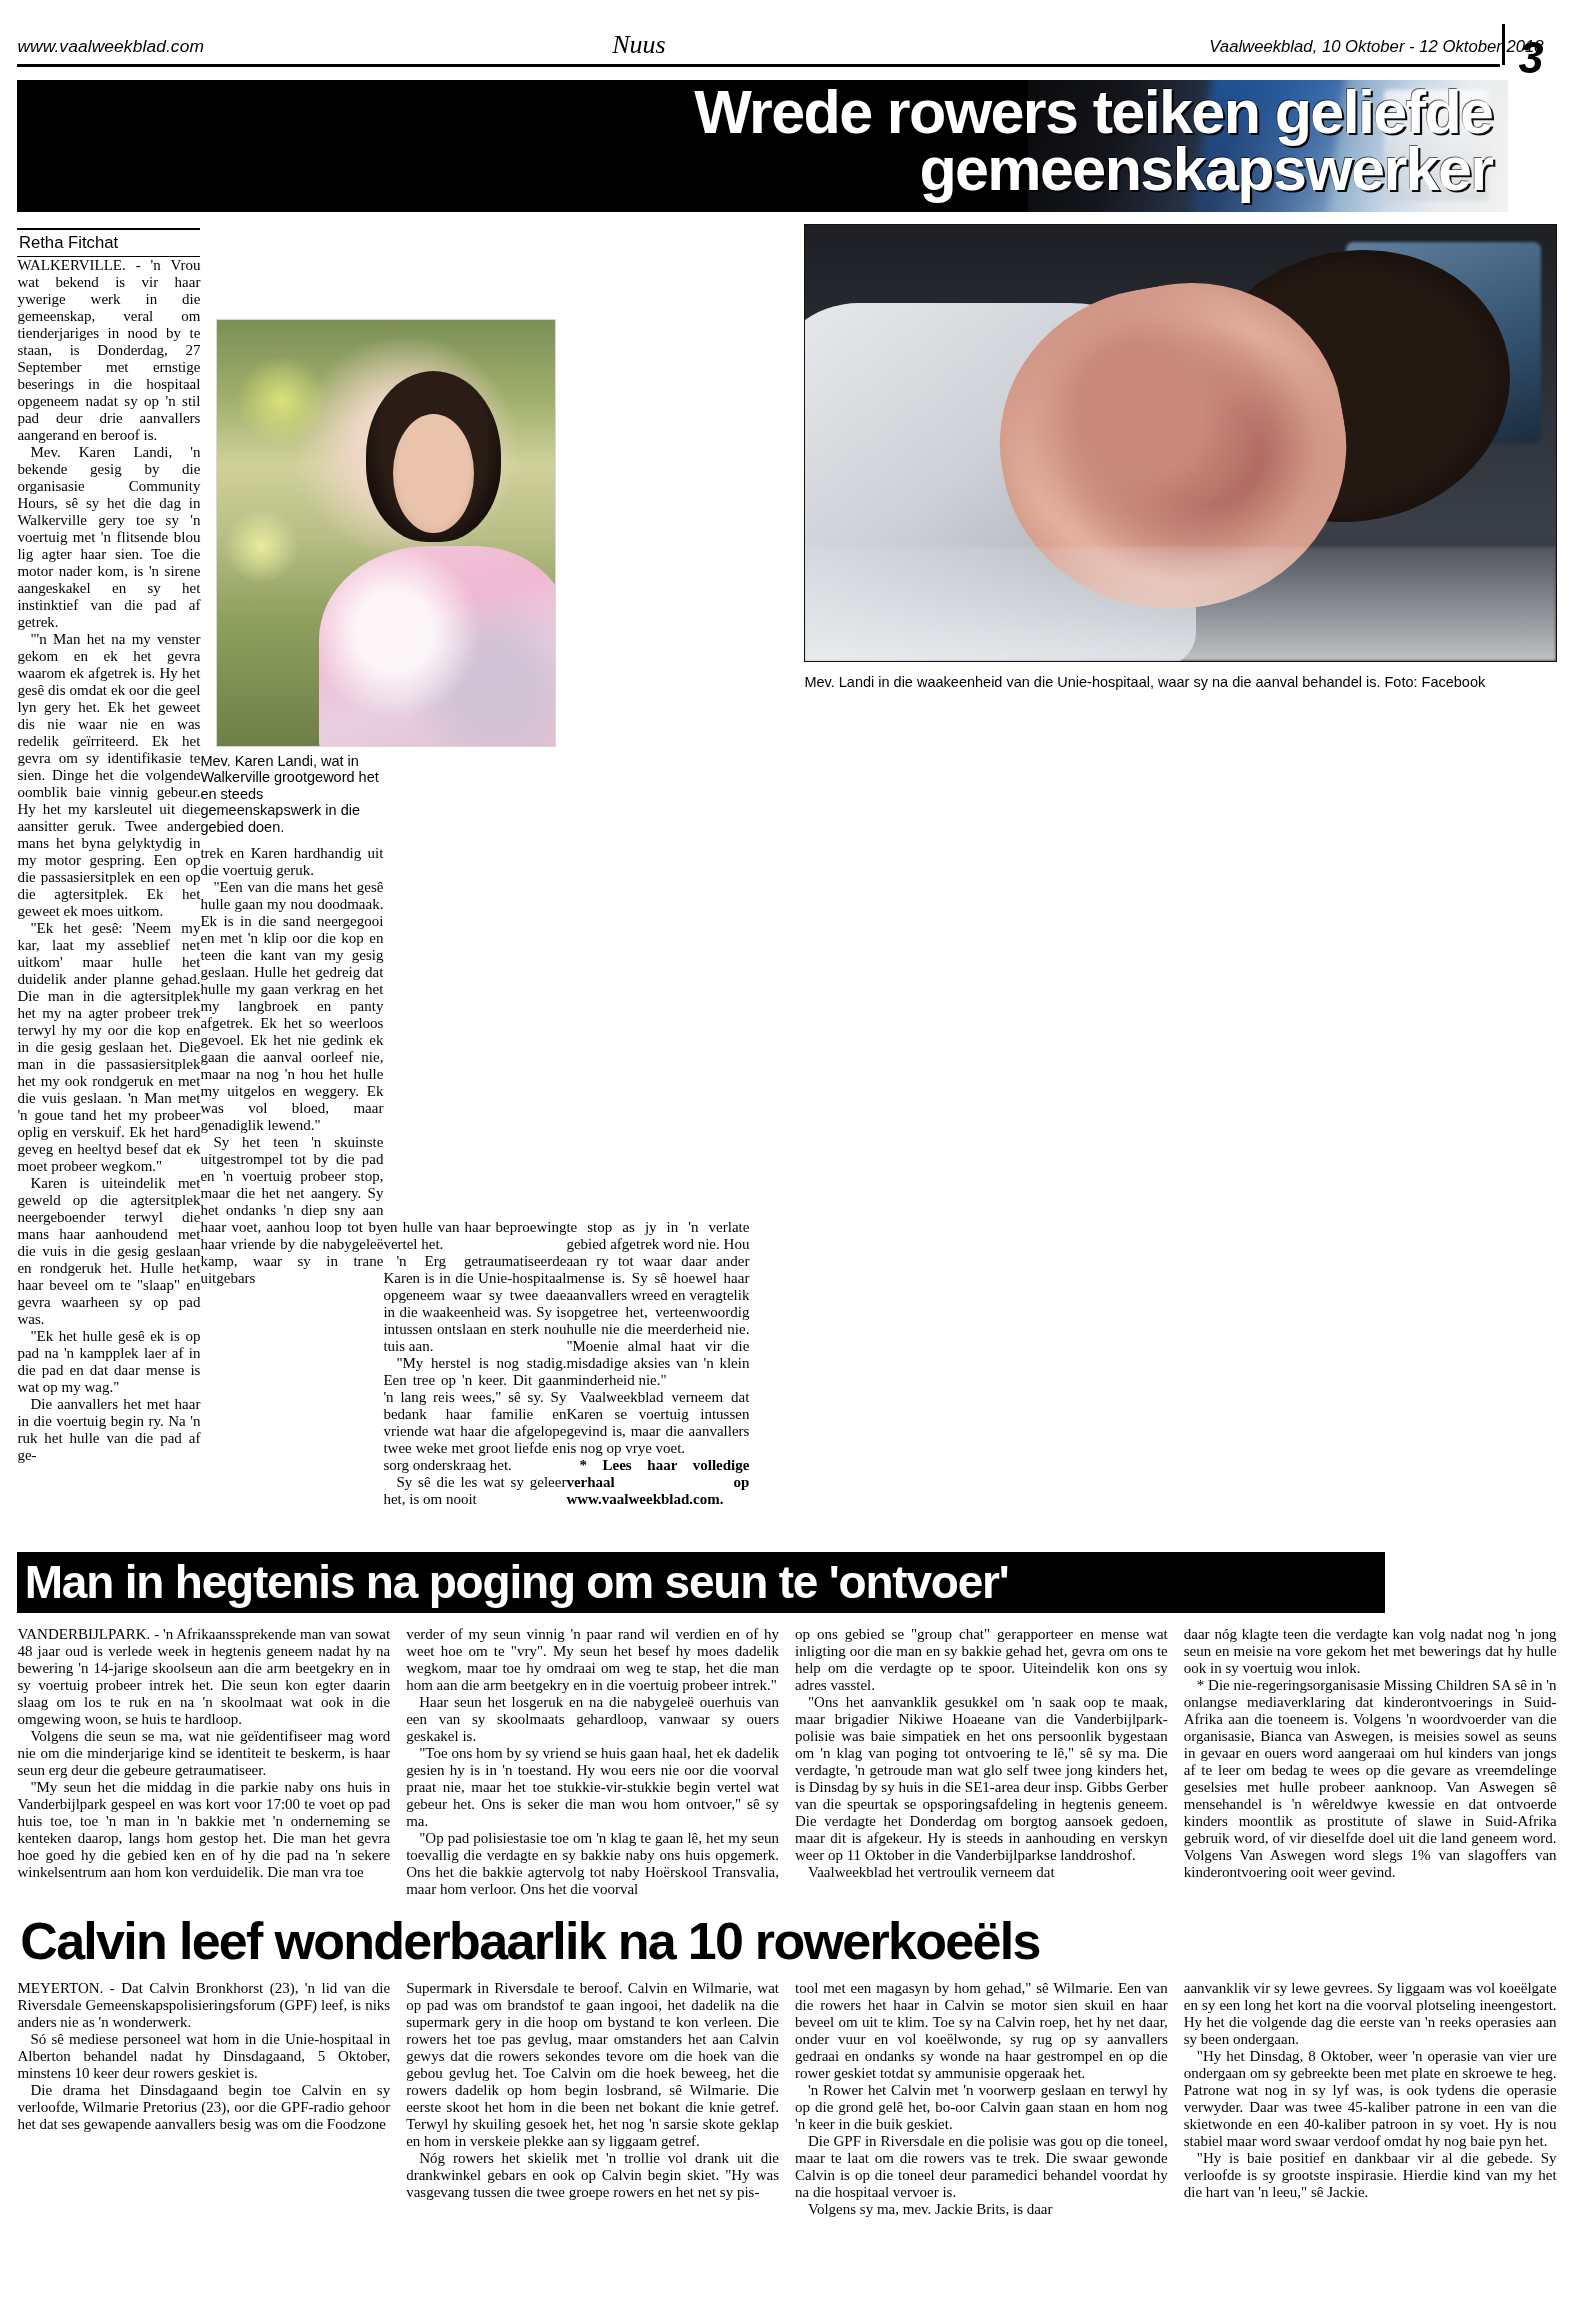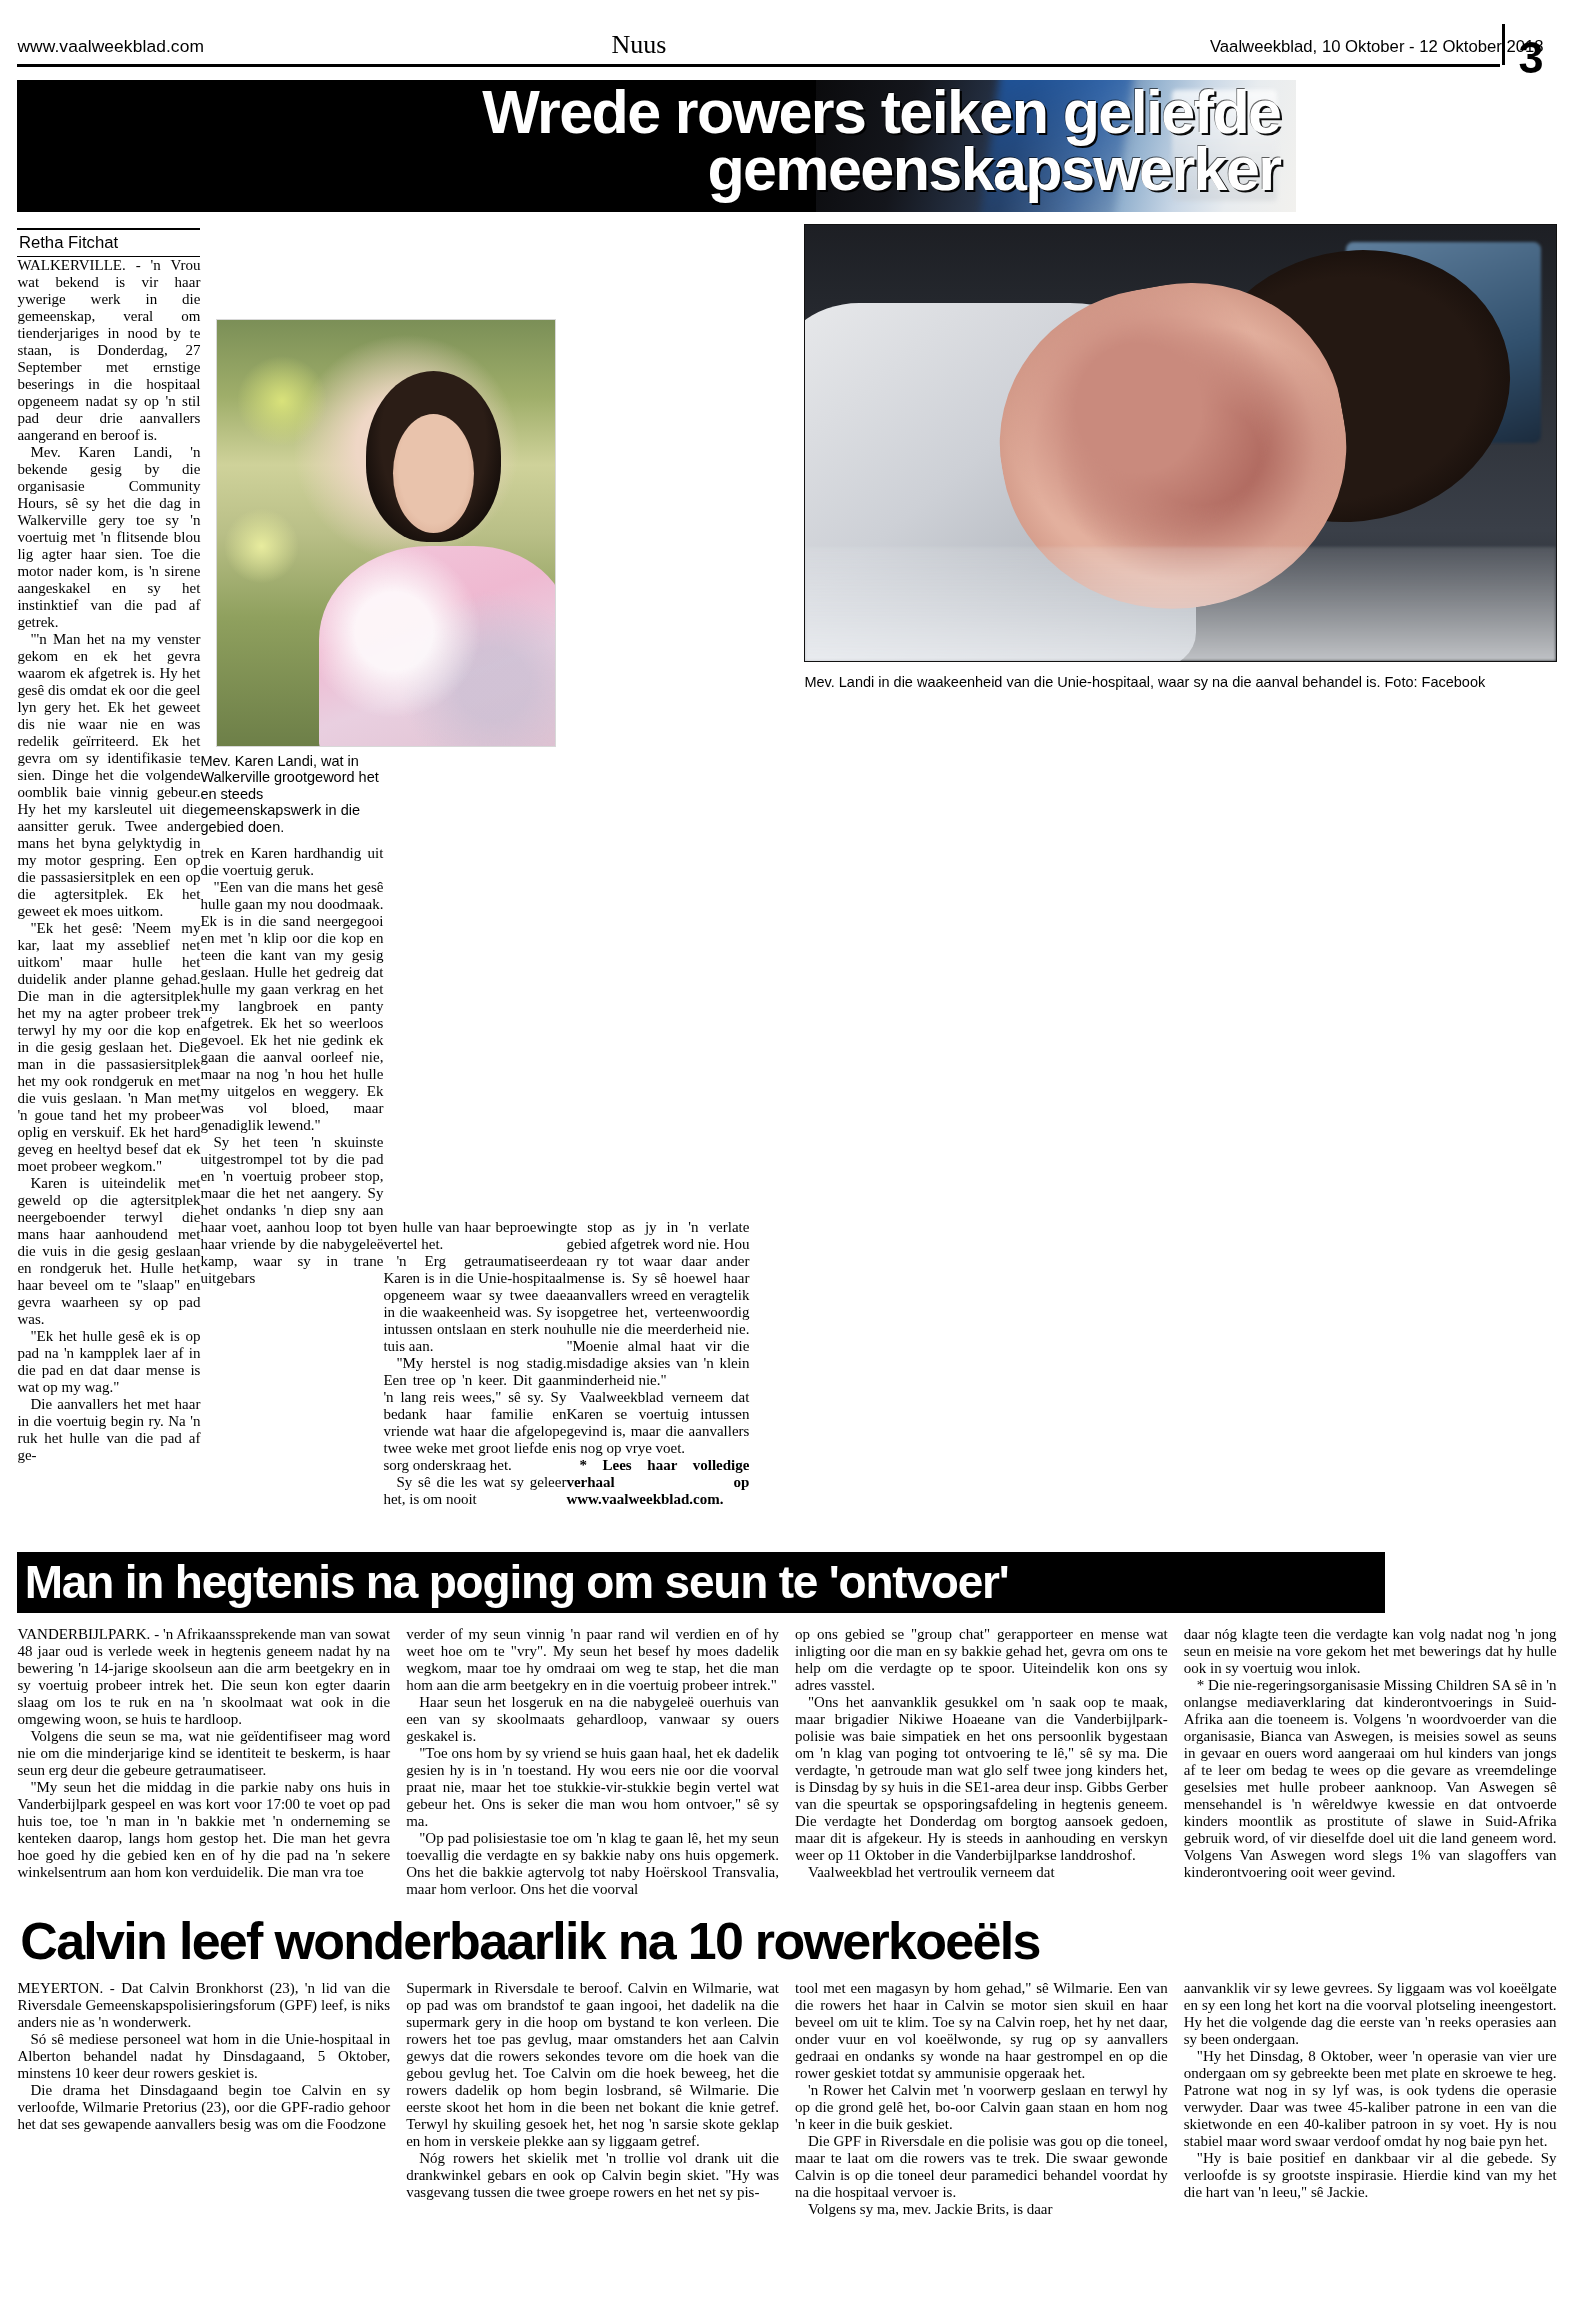--- a/index.html
+++ b/index.html
@@ -7,33 +7,33 @@
   body {
     width: 1574px; height: 2319px;
     font-family: "Liberation Serif", serif;
     color:#000;
     position: relative;
     overflow: hidden;
   }
   .page { width:1574px; height:2319px; padding: 19px 17.4px 0 17.4px; position:relative; }
 
   
-  .masthead { display:flex; align-items:flex-end; height:42px; position:relative; }
+  .masthead { display:flex; align-items:flex-end; height:42px; position:relative;font-style:italic; }
   .mh-left { font-family:"Liberation Sans", sans-serif; font-size:17.4px; letter-spacing:0.1px; width:465px; padding-bottom:4.4px;}
   .mh-center { font-family:"Liberation Serif", serif; font-size:26px; flex:0 0 auto; width:313px; text-align:center; padding-bottom:1.5px;}
   .mh-right { font-family:"Liberation Sans", sans-serif; font-size:16.7px; flex:1; text-align:right; padding-bottom:4.4px; padding-right:13px;}
   .mh-pageno { position:absolute; right:0; bottom:-19px; font-family:"Liberation Sans", sans-serif; font-weight:bold; font-size:45px; line-height:1; width:51px; text-align:center;}
   .mh-vrule { position:absolute; right:52px; bottom:-4.4px; width:2.2px; height:41px; background:#000; }
   .mh-rule { height:0; border-top:2.9px solid #000; border-bottom:0.7px solid #000; margin-top:2.9px; width:1483px; }
 
   
   .banner {
     margin-top:13px;
     position:relative;
-    width:1279px; height:132px;
+    width:1491px; height:132px;
     background:#000;
     overflow:hidden;
   }
   .banner-photo {
     position:absolute; right:0; top:0; width:480px; height:132px;
     background:
       linear-gradient(105deg, #0b0b0d 0%, #14161c 20%, #2b3a52 42%, #5b7ca6 56%, #94b2cf 66%, #c9d7e6 76%, #e8ecef 86%, #f2f1ee 100%);
   }
   .banner-photo::before{
     content:""; position:absolute; left:36%; top:-10%; width:28%; height:130%;

